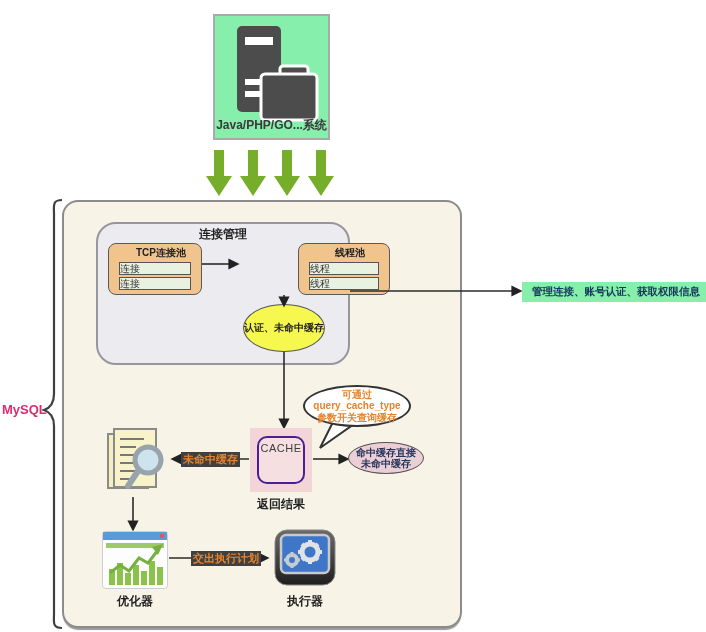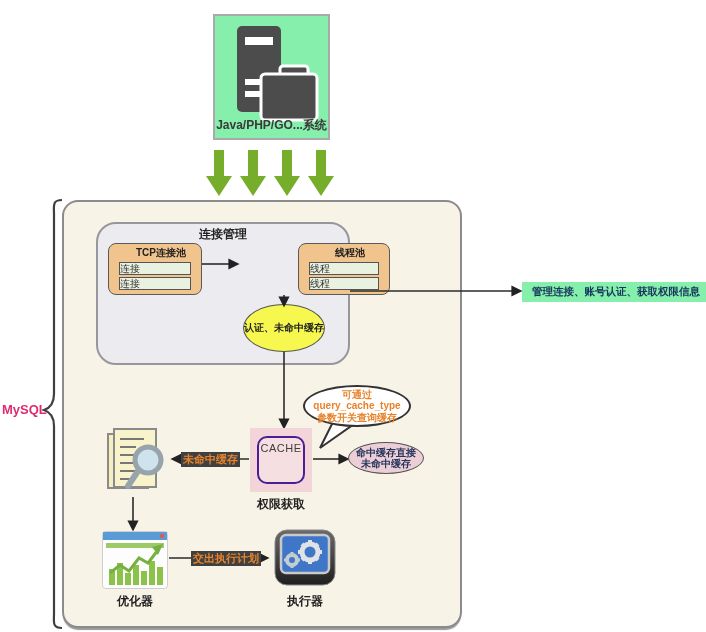--- a/index.html
+++ b/index.html
@@ -143,21 +143,21 @@
       <line x1="313" y1="459" x2="340" y2="459" marker-end="url(#ah)"></line>
       <line x1="249" y1="459" x2="180" y2="459" marker-end="url(#ah)"></line>
       <line x1="133" y1="497" x2="133" y2="522" marker-end="url(#ah)"></line>
       <line x1="169" y1="558" x2="260" y2="558" marker-end="url(#ah)"></line>
     </g>
   </svg>
 
   <div class="abs cache-outer">
     <div class="cache-inner">CACHE</div>
   </div>
-  <div class="abs cache-caption">权限获取</div>
+  <div class="abs cache-caption">返回结果</div>
 
   <svg class="abs" style="left:310px; top:410px;" width="50" height="42" viewBox="0 0 50 42">
     <polygon points="25,8 10,38 44,14" fill="#fff" stroke="#333" stroke-width="2"></polygon>
   </svg>
   <div class="abs bubble">
     <span>可通过</span>
     <span>query_cache_type</span>
     <span>参数开关查询缓存</span>
   </div>
 

